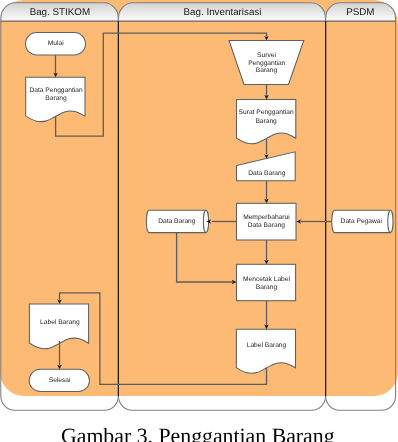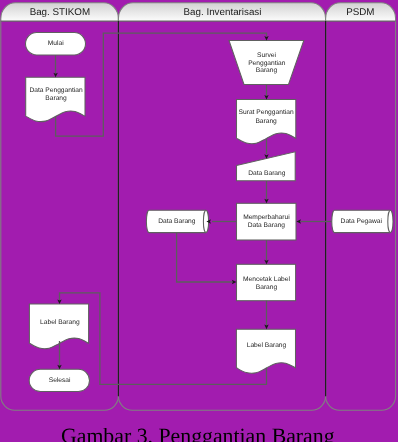--- a/index.html
+++ b/index.html
@@ -1,18 +1,18 @@
 <!DOCTYPE html>
 <html><head>
 <meta charset="utf-8">
 <title>Gambar 3. Penggantian Barang</title>
 <style>
   html,body{margin:0;padding:0;background:#ffffff;}
   body{width:398px;height:442px;overflow:hidden;font-family:"Liberation Sans",sans-serif;}
-  #stage{position:relative;width:398px;height:442px;background:#a21caf;}
+  #stage{position:relative;width:398px;height:396px;background:#fdba74;border-radius:24px;}
   svg{display:block;shape-rendering:geometricPrecision;}
   text{-webkit-font-smoothing:antialiased;text-rendering:geometricPrecision;}
   #stage{-webkit-font-smoothing:antialiased;}
   text{dominant-baseline:middle;}
   .lane-title{font-family:"Liberation Sans",sans-serif;font-size:9.8px;fill:#1a1a1a;text-anchor:middle;}
   .node-lbl{font-family:"Liberation Sans",sans-serif;font-size:6.65px;fill:#1d1d1d;text-anchor:middle;}
   .caption{font-family:"Liberation Serif",serif;font-size:21.8px;fill:#000;text-anchor:middle;}
   .lane-body{fill:none;stroke:#808080;stroke-width:1.1;}
   .lane-divider{fill:none;stroke:#666666;stroke-width:1.4;}
   .lane-sep{fill:none;stroke:#1f1f1f;stroke-width:1.2;}

